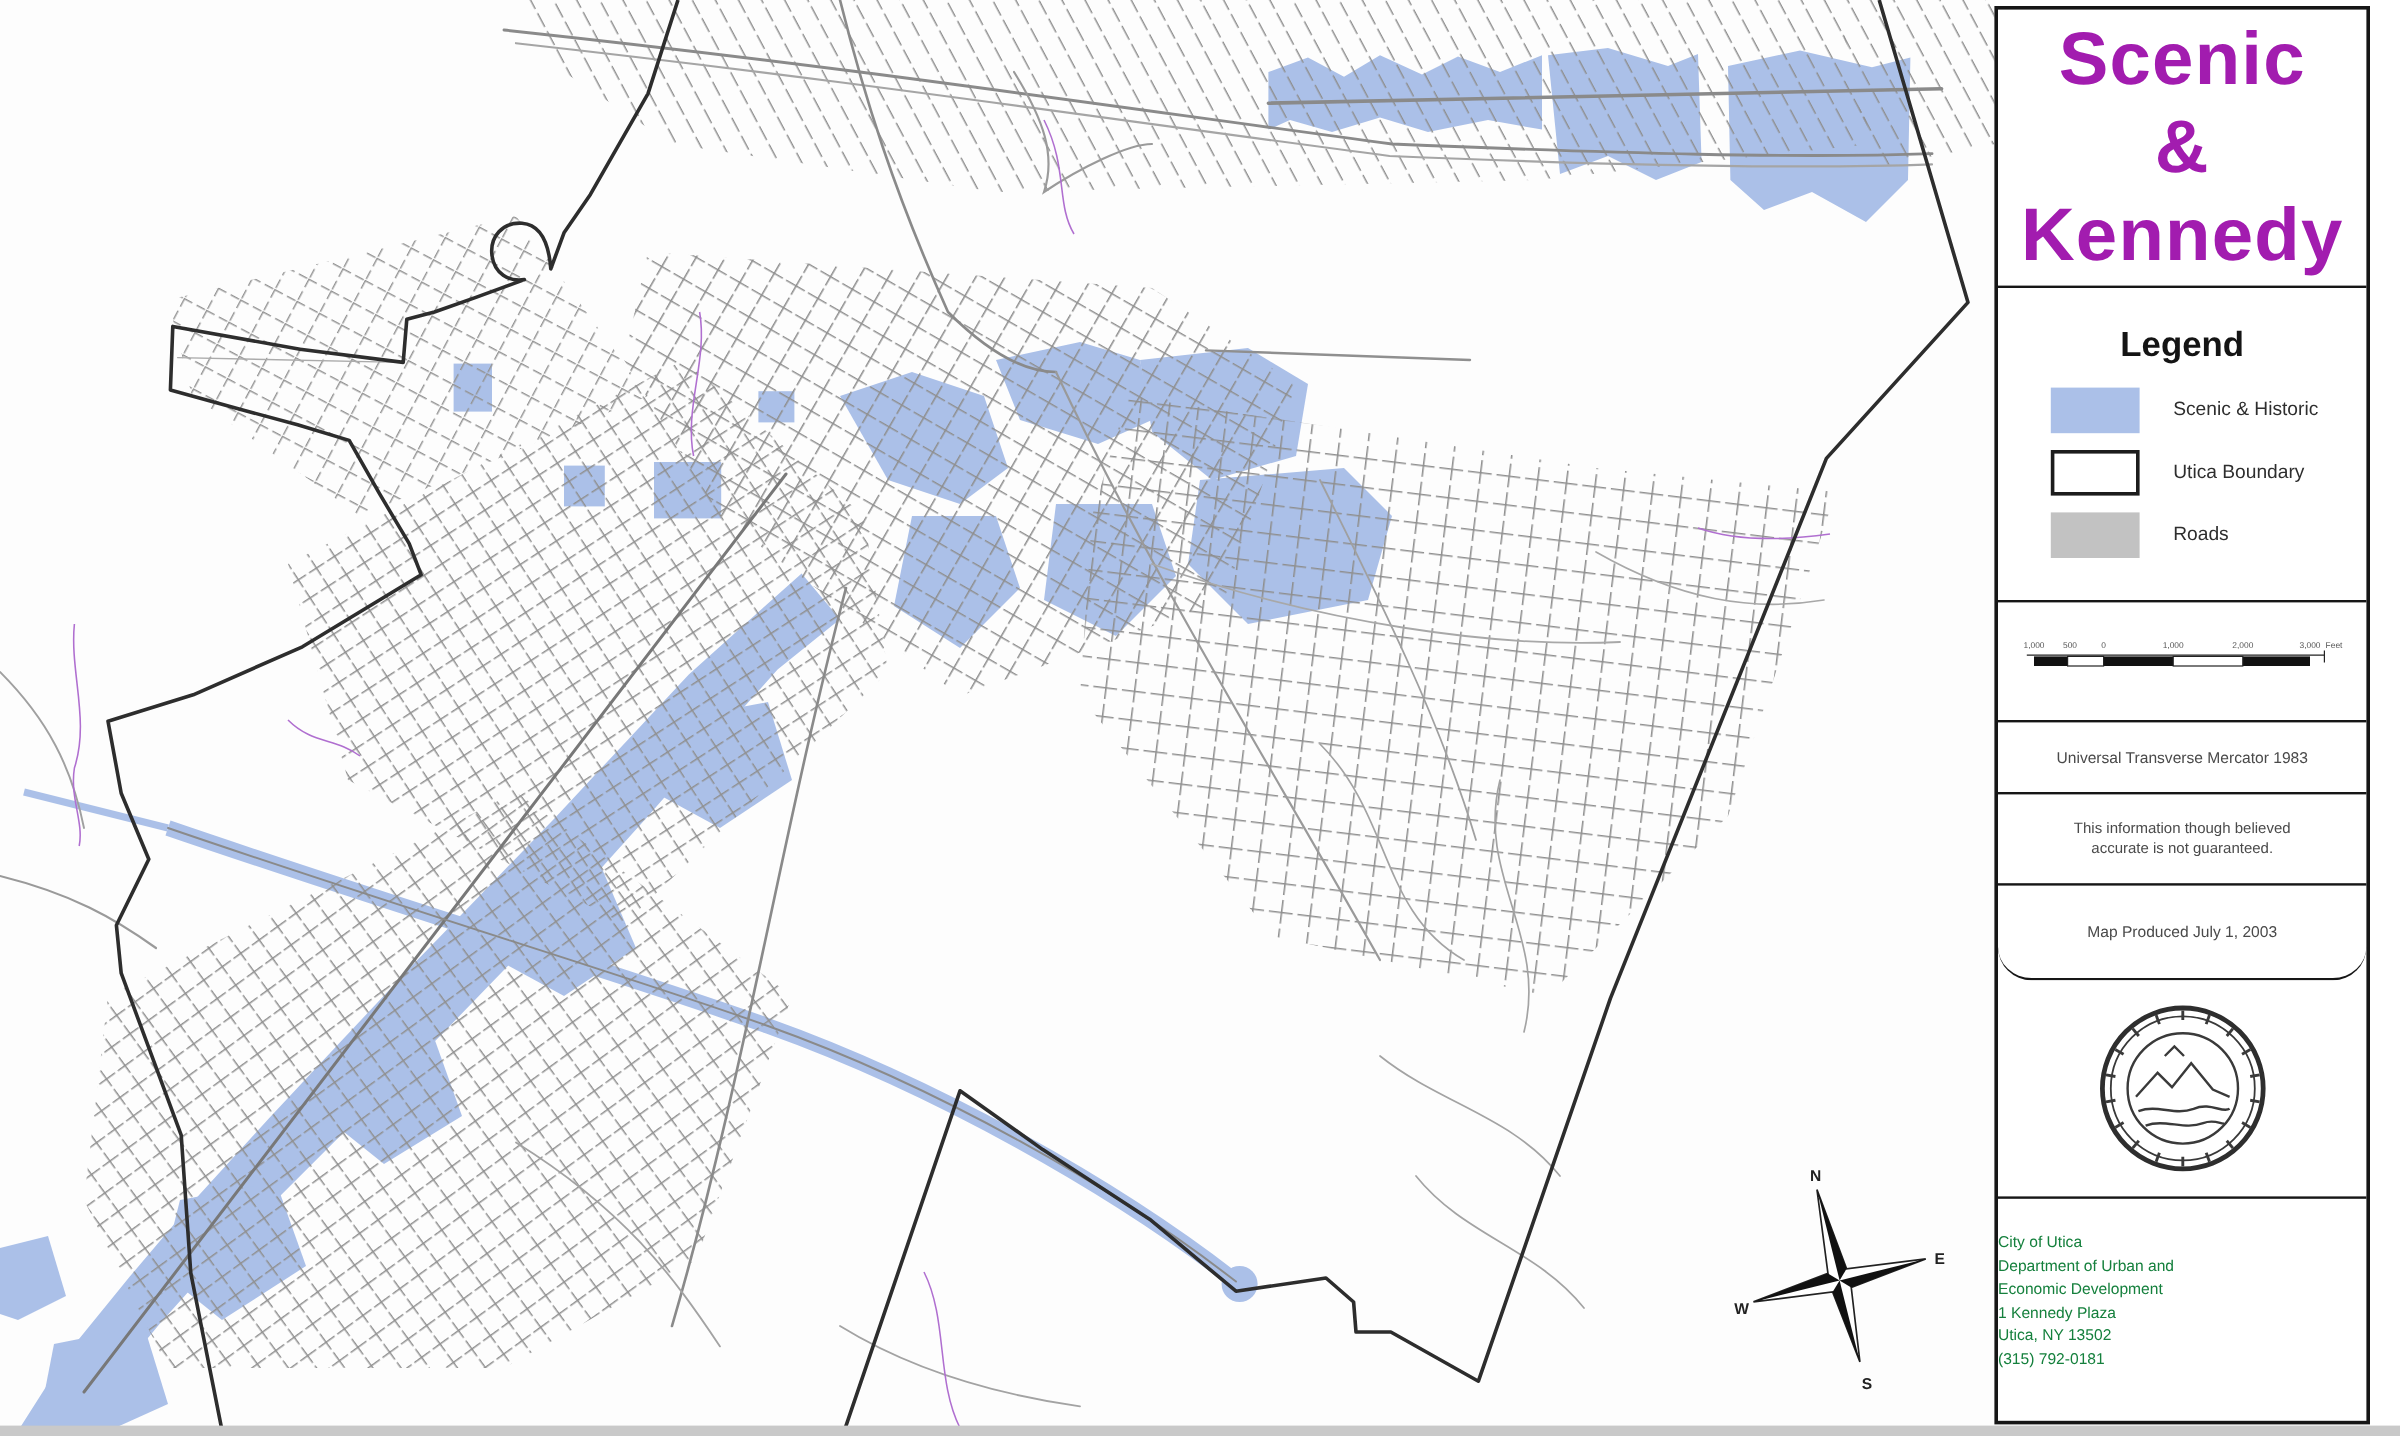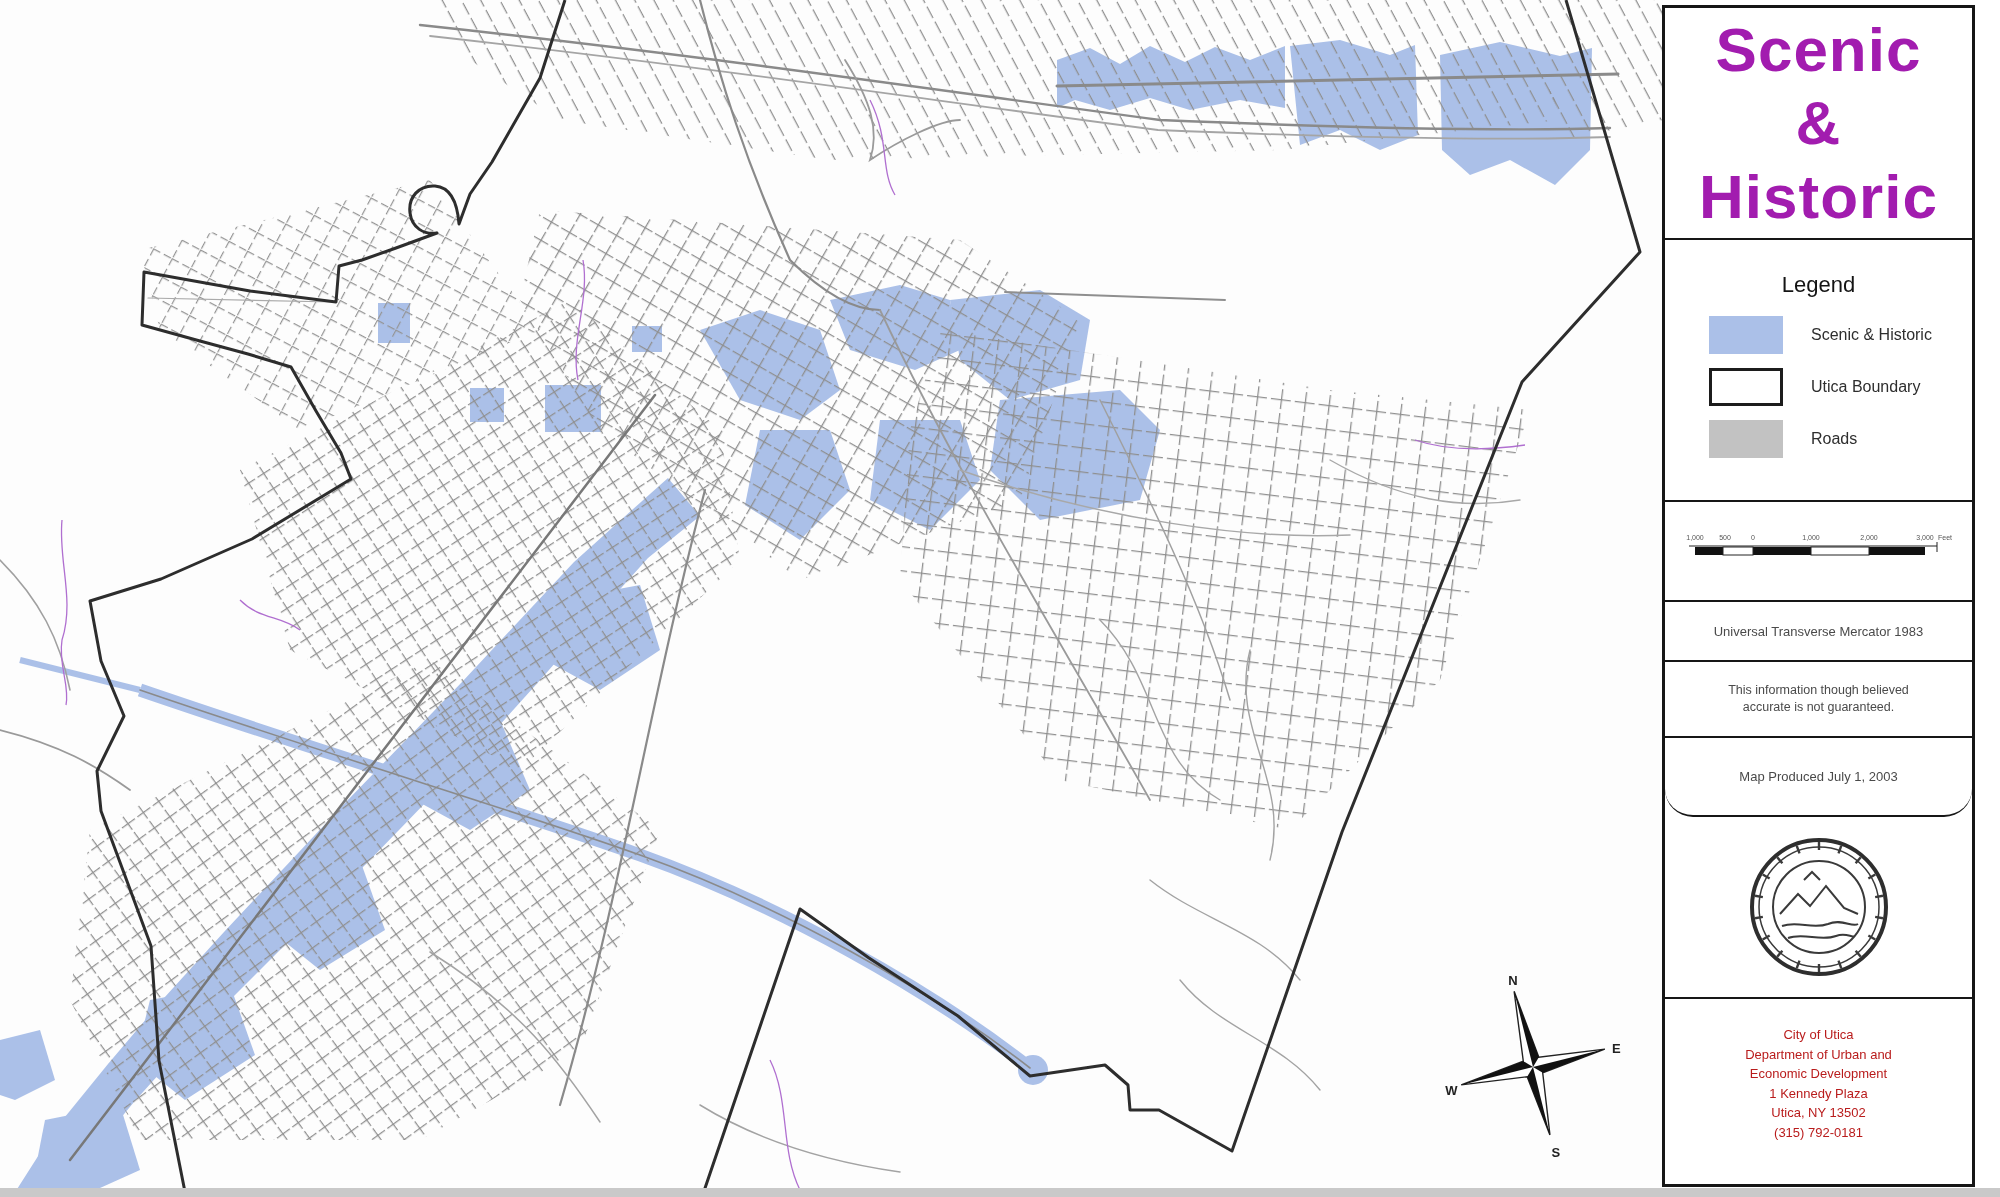--- a/index.html
+++ b/index.html
@@ -7,35 +7,35 @@
   .map-area{position:absolute;left:0;top:0;width:1663px;height:1197px;background:#fdfdfd;}
   .bottom-strip{position:absolute;left:0;top:1188px;width:2000px;height:9px;background:#c9c9c9;}
   
   .sidebar{position:absolute;left:1662px;top:5px;width:313px;height:1182px;background:#ffffff;
            border:3px solid #161616;box-sizing:border-box;display:flex;flex-direction:column;}
   .sec{border-bottom:2px solid #161616;box-sizing:border-box;flex:0 0 auto;}
   .sec:last-child{border-bottom:none;flex:1 1 auto;}
   .sec-title{height:232px;display:flex;flex-direction:column;justify-content:center;align-items:center;}
   .sec-title span{font-size:62px;font-weight:bold;color:#a21caf;line-height:1.18;letter-spacing:1px;}
   .sec-legend{height:262px;padding:18px 0 0 0;}
-  .legend-heading{text-align:center;font-size:22px;font-weight:normal;color:#141414;margin:14px 0 18px 0;}
+  .legend-heading{text-align:center;font-size:29px;font-weight:bold;color:#141414;margin:14px 0 18px 0;}
   .legend-row{display:flex;align-items:center;margin:0 0 14px 44px;}
   .swatch{width:74px;height:38px;margin-right:28px;box-sizing:border-box;}
   .swatch.scenic{background:#abc0e8;}
   .swatch.roads{background:#c2c2c2;}
   .swatch.boundary{background:#ffffff;border:3px solid #1c1c1c;}
   .legend-label{font-size:16px;color:#2e2e2e;}
   .sec-scale{height:100px;display:flex;align-items:center;justify-content:center;}
   .note{display:flex;align-items:center;justify-content:center;text-align:center;color:#4a4a4a;}
   .sec-utm{height:60px;font-size:13px;}
   .sec-disc{height:76px;font-size:12.5px;}
   .sec-disc .note-text{max-width:230px;line-height:1.4;}
   .sec-prod{height:79px;font-size:13px;border-radius:28px;}
   .sec-seal{height:182px;display:flex;align-items:center;justify-content:center;}
-  .sec-addr{padding-top:26px;text-align:center;font-size:13px;color:#b91c1c;line-height:1.5;}
+  .sec-addr{padding-top:26px;text-align:left;font-size:13px;color:#15803d;line-height:1.5;}
   .scalebar-labels{font-size:7px;color:#555;}
 </style>
 </head>
 <body>
 
 <div class="map-area">
 <svg width="1663" height="1197" viewBox="0 0 1663 1197">
   <defs>
     <pattern id="gA" width="21" height="21" patternUnits="userSpaceOnUse" patternTransform="rotate(30)">
       <path d="M0 .5H21M.5 0V21" stroke="#8f8f8f" stroke-width="1.6" stroke-dasharray="9 3" fill="none"></path>
@@ -148,21 +148,21 @@
     <text transform="translate(-4,92) rotate(14)" font-size="13" font-weight="bold" fill="#222">S</text>
   </g>
 </svg>
 </div>
 
 <div class="sidebar">
 
   <div class="sec sec-title">
     <span>Scenic</span>
     <span>&amp;</span>
-    <span>Historic</span>
+    <span>Kennedy</span>
   </div>
 
   <div class="sec sec-legend">
     <div class="legend-heading">Legend</div>
     <div class="legend-row">
       <div class="swatch scenic"></div>
       <span class="legend-label">Scenic &amp; Historic</span>
     </div>
     <div class="legend-row">
       <div class="swatch boundary"></div>

